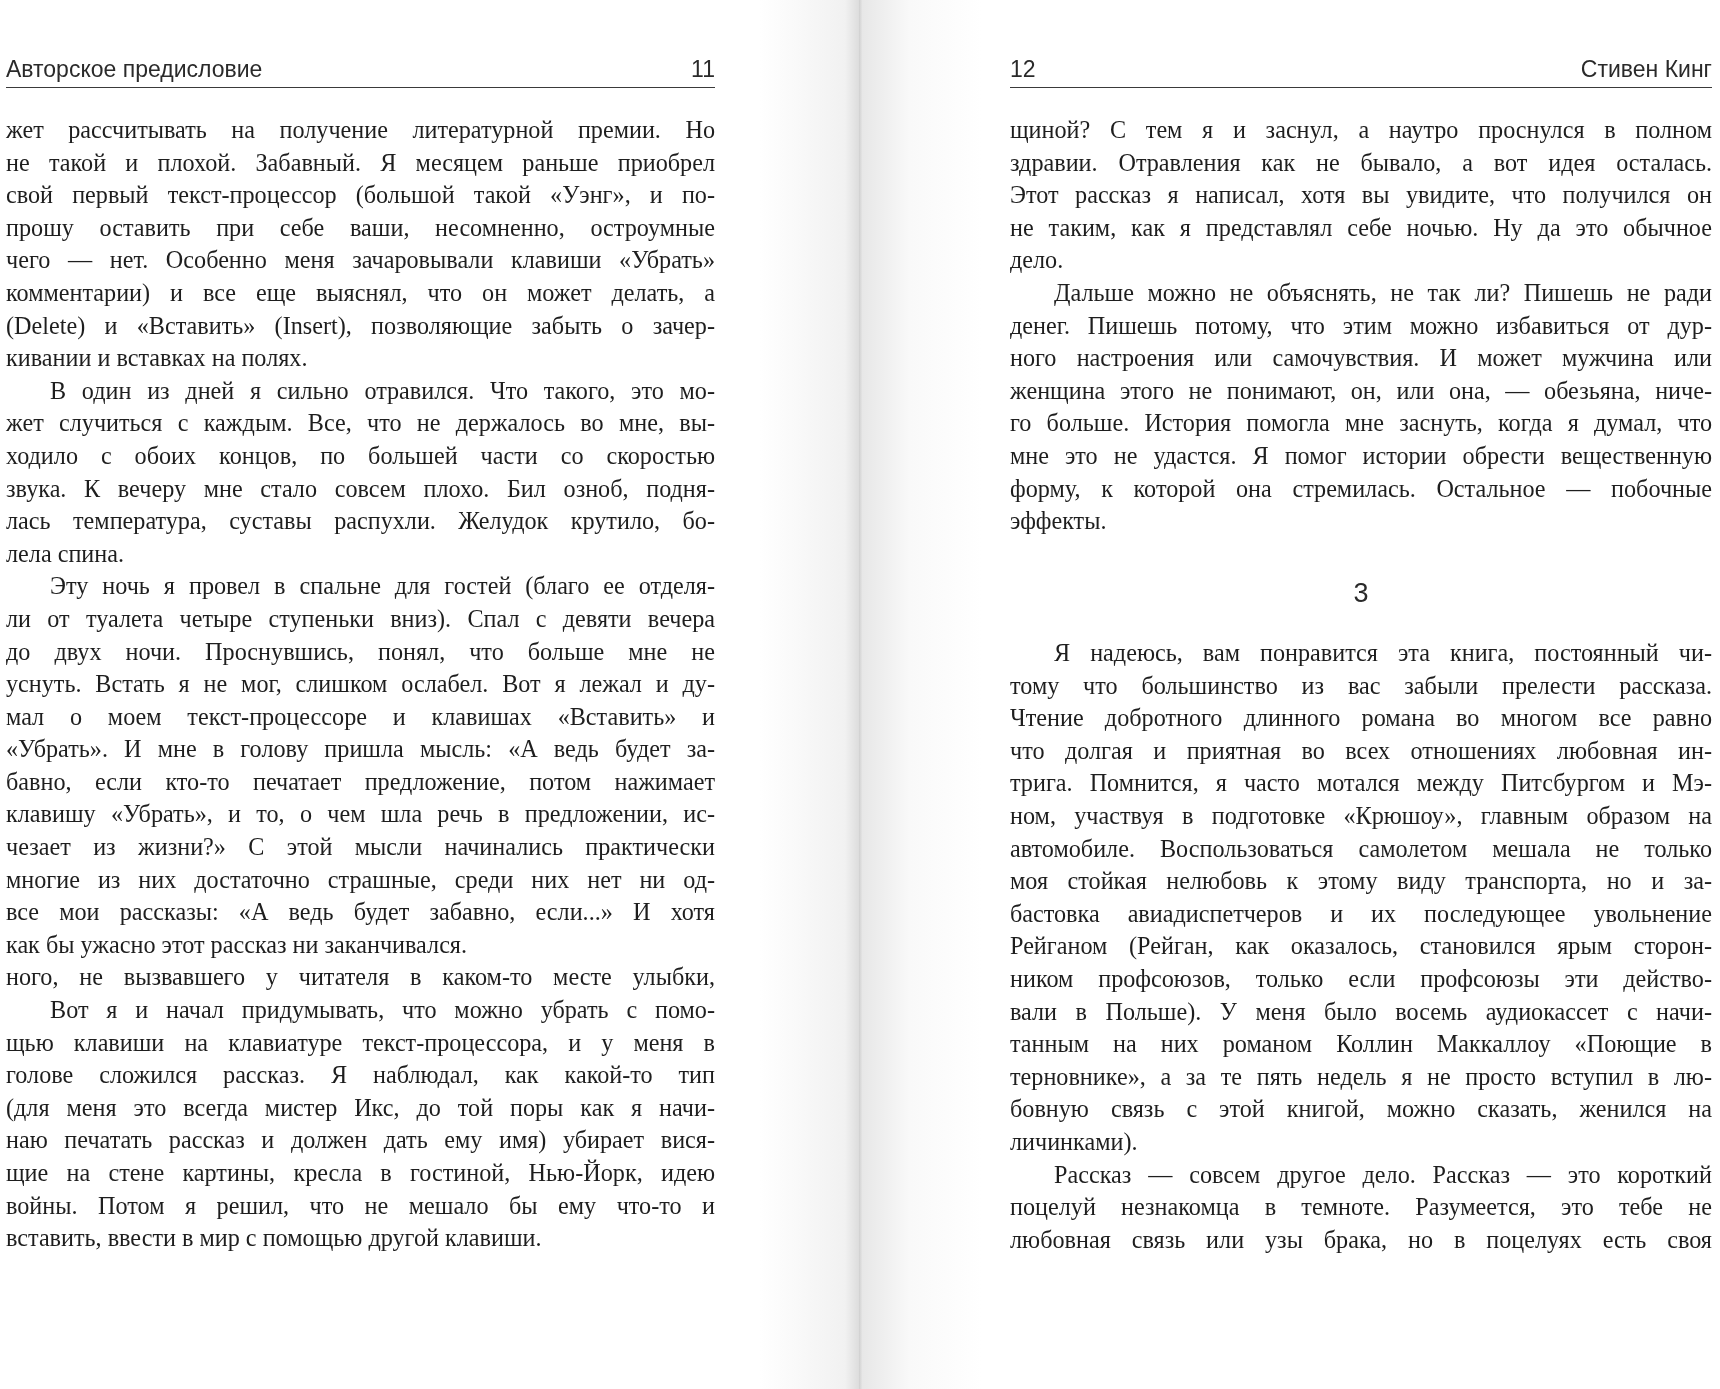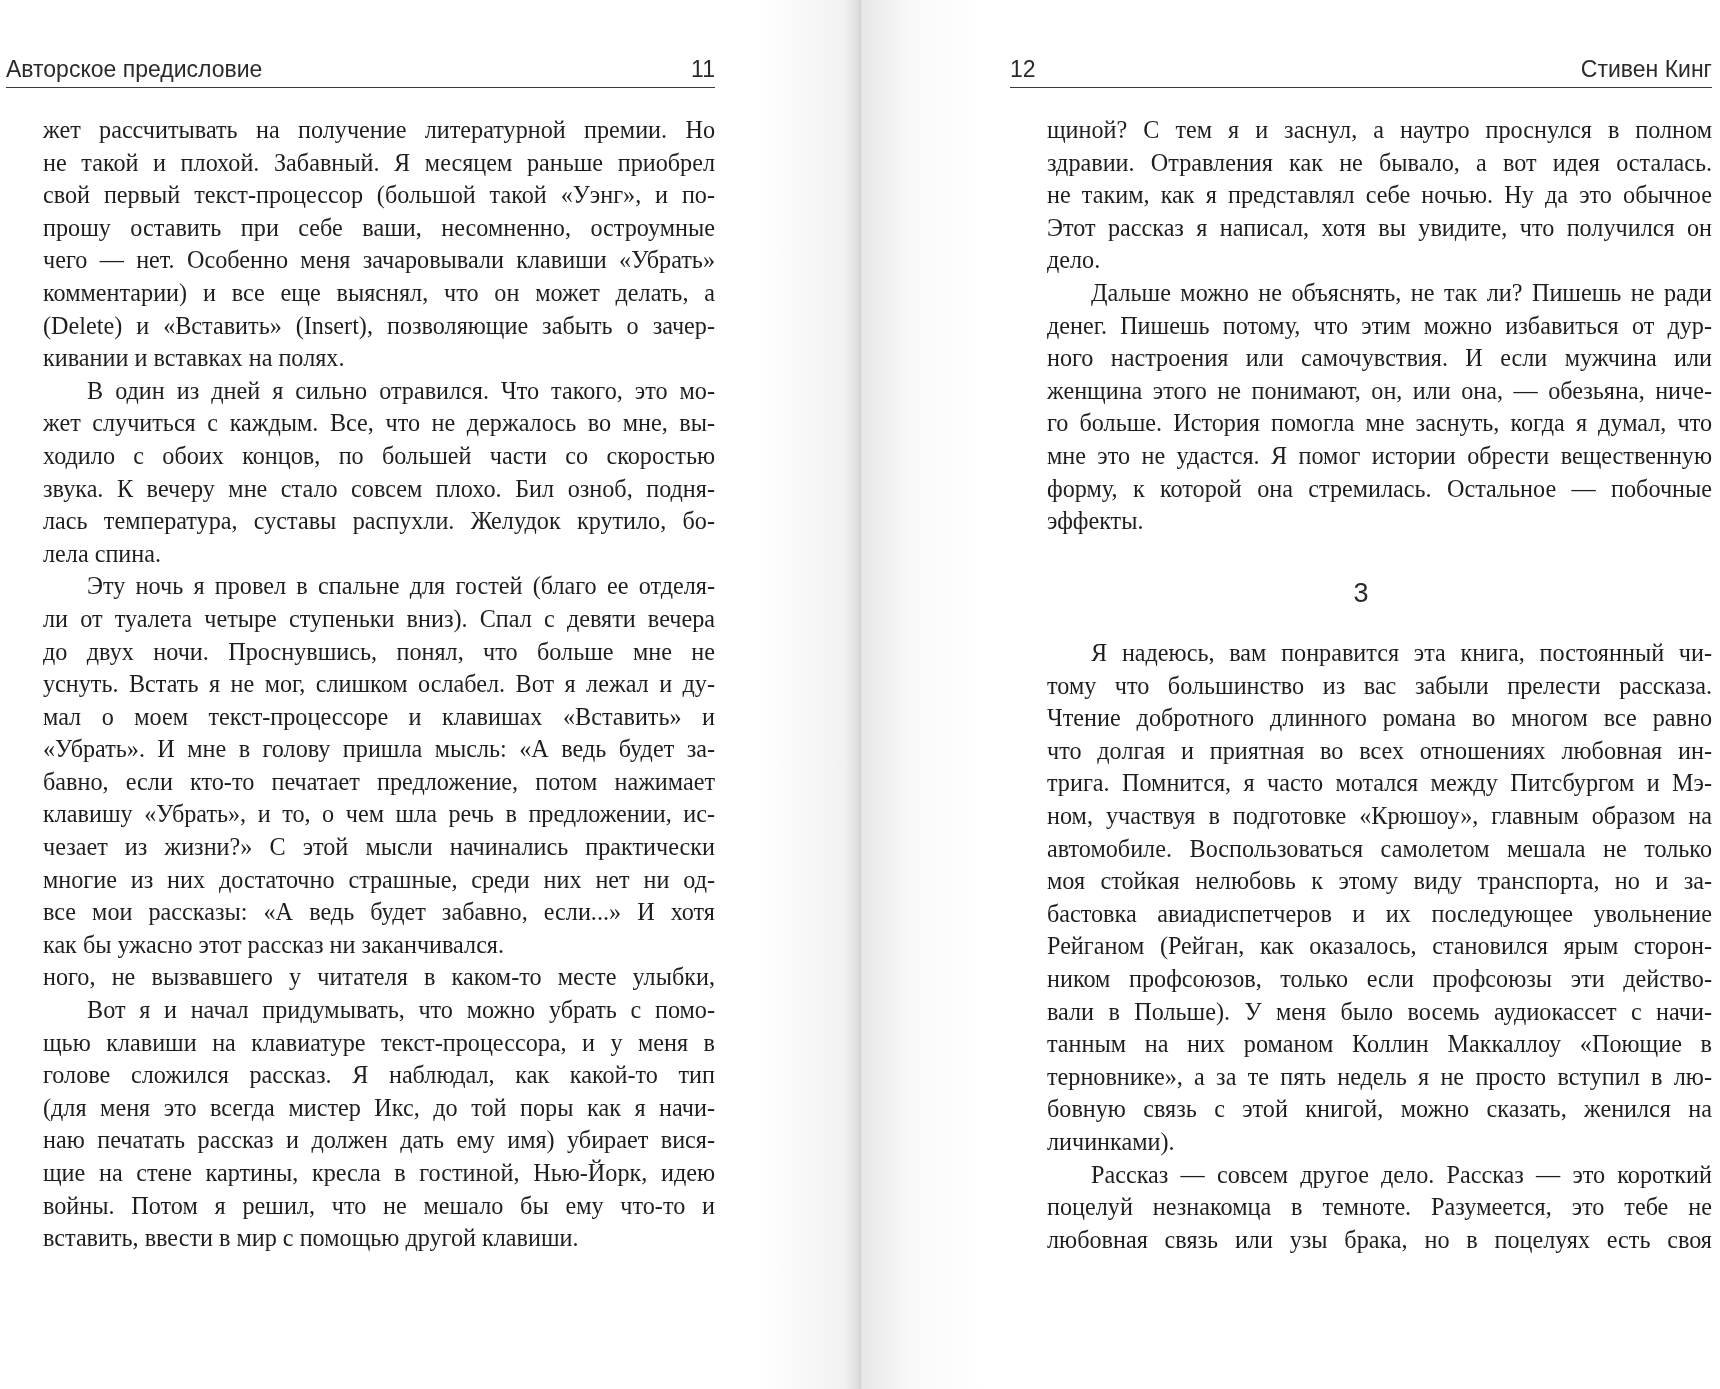--- a/index.html
+++ b/index.html
@@ -29,21 +29,21 @@
     position: absolute; top: 55px; left: 0; right: 0; height: 32px;
     font-family: "Liberation Sans", "DejaVu Sans", sans-serif;
     font-size: 23px; color: #2a2a2a;
     border-bottom: 1.5px solid #3a3a3a;
     display: flex; justify-content: space-between; align-items: flex-start;
   }
   .running-head span { line-height: 28px; }
   .body-text {
     position: absolute; left: 0; right: 0;
     font-size: 24.2px; line-height: 32.6px;
-    text-align: justify; hyphens: manual; margin-left: 37px;
+    text-align: justify; hyphens: manual;
   }
   .page.left .body-text { top: 114px; }
   .page.right .body-text.part1 { top: 114px; }
   .body-text p { margin: 0; }
   .line { display: block; text-align: justify; text-align-last: justify; white-space: nowrap; }
   .line.last { text-align-last: left; }
   .line.first { padding-left: 44px; }
   .section-number {
     position: absolute; top: 578px; left: 0; right: 0; text-align: center;
     font-family: "Liberation Sans", "DejaVu Sans", sans-serif;
@@ -113,28 +113,28 @@
 
   <div class="page right">
     <div class="running-head">
       <span>12</span>
       <span>Стивен Кинг</span>
     </div>
     <div class="body-text part1">
         <p>
           <span class="line">щиной? С тем я и заснул, а наутро проснулся в полном</span>
           <span class="line">здравии. Отравления как не бывало, а вот идея осталась.</span>
+          <span class="line">Этот рассказ я написал, хотя вы увидите, что получился он</span>
           <span class="line">не таким, как я представлял себе ночью. Ну да это обычное</span>
-          <span class="line">Этот рассказ я написал, хотя вы увидите, что получился он</span>
           <span class="line last">дело.</span>
         </p>
         <p>
           <span class="line first">Дальше можно не объяснять, не так ли? Пишешь не ради</span>
           <span class="line">денег. Пишешь потому, что этим можно избавиться от дур-</span>
-          <span class="line">ного настроения или самочувствия. И если мужчина или</span>
+          <span class="line">ного настроения или самочувствия. И может мужчина или</span>
           <span class="line">женщина этого не понимают, он, или она, — обезьяна, ниче-</span>
           <span class="line">го больше. История помогла мне заснуть, когда я думал, что</span>
           <span class="line">мне это не удастся. Я помог истории обрести вещественную</span>
           <span class="line">форму, к которой она стремилась. Остальное — побочные</span>
           <span class="line last">эффекты.</span>
         </p>
       </div>
     <div class="section-number">3</div>
     <div class="body-text part2">
         <p>

